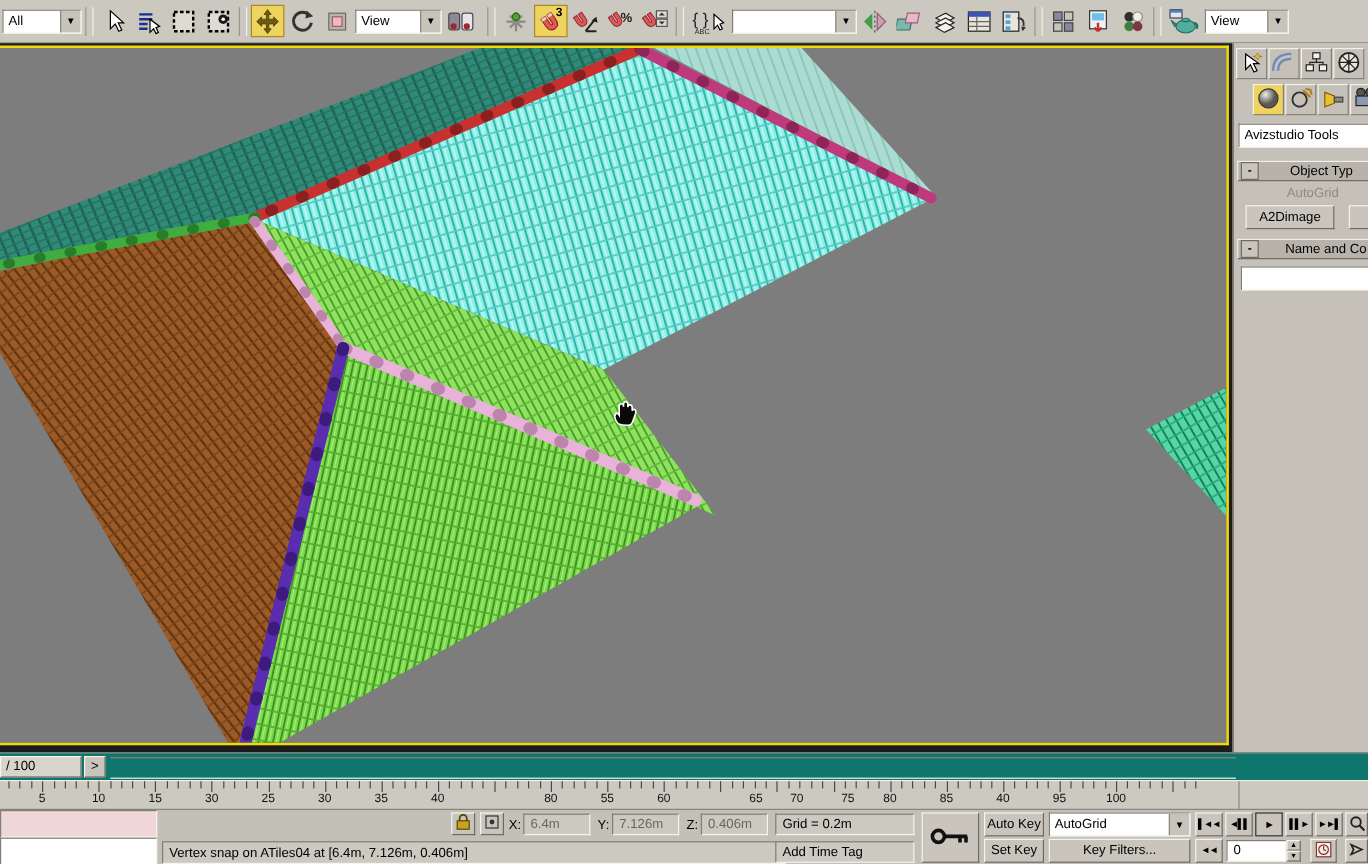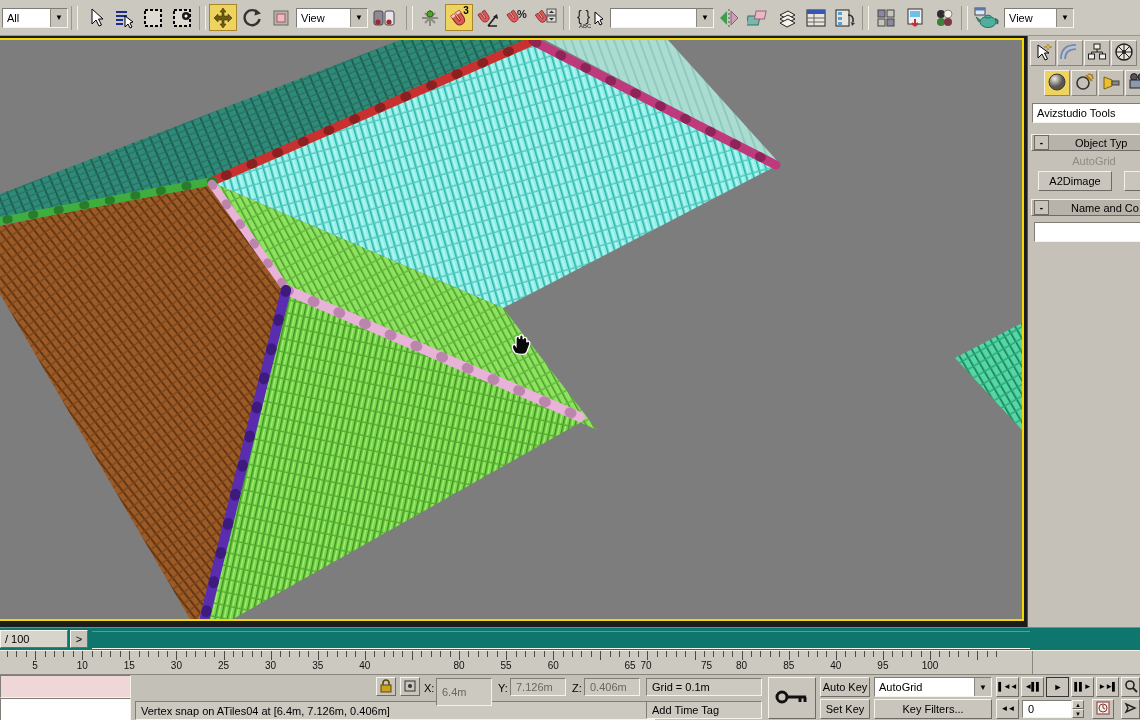--- a/index.html
+++ b/index.html
@@ -581,21 +581,21 @@
         <div class="tlabel" style="left: 176.4px;">30</div>
         <div class="tlabel" style="left: 223.5px;">25</div>
         <div class="tlabel" style="left: 270.6px;">30</div>
         <div class="tlabel" style="left: 317.7px;">35</div>
         <div class="tlabel" style="left: 364.8px;">40</div>
         <div class="tlabel" style="left: 422px; margin-top: 32px;">45</div>
         <div class="tlabel" style="left: 459px;">80</div>
         <div class="tlabel" style="left: 506.1px;">55</div>
         <div class="tlabel" style="left: 553.2px;">60</div>
         <div class="tlabel" style="left: 630px;">65</div>
-        <div class="tlabel" style="left: 646px;">70</div>
+        <div class="tlabel" style="left: 664px;">70</div>
         <div class="tlabel" style="left: 694.5px; margin-left: 12px;">75</div>
         <div class="tlabel" style="left: 741.6px;">80</div>
         <div class="tlabel" style="left: 788.7px;">85</div>
         <div class="tlabel" style="left: 835.8px;">40</div>
         <div class="tlabel" style="left: 882.9px;">95</div>
         <div class="tlabel" style="left: 930px;">100</div>
       </div>
   </div>
 
   <div class="status">
@@ -611,27 +611,27 @@
           </svg></span>
       </div>
     <div class="abs raised" style="left:400px;top:2px;width:20px;height:19px;">
         <span><svg width="12" height="12">
             <rect x="1" y="1" width="10" height="10" fill="none" stroke="#333"></rect>
             <circle cx="6" cy="6" r="2" fill="#333"></circle>
           </svg></span>
       </div>
 
     <span class="coordlbl" style="left:424px">X:</span>
-    <div class="abs sunken" style="left:436px;top:3px;width:56px;height:28px;color:#6a675f;">6.4m</div>
+    <div class="abs sunken" style="left:436px;top:3px;width:56px;height:18px;color:#6a675f;">6.4m</div>
     <span class="coordlbl" style="left:498px">Y:</span>
     <div class="abs sunken" style="left:510px;top:3px;width:56px;height:18px;color:#6a675f;">7.126m</div>
     <span class="coordlbl" style="left:572px">Z:</span>
     <div class="abs sunken" style="left:584px;top:3px;width:56px;height:18px;color:#6a675f;">0.406m</div>
 
-    <div class="abs sunken" style="left:646px;top:3px;width:116px;height:18px;">Grid = 0.1m</div>
+    <div class="abs sunken" style="left:646px;top:3px;width:116px;height:18px;">Grid = 0.2m</div>
     <div class="abs sunken" style="left:646px;top:26px;width:116px;height:18px;">Add Time Tag</div>
 
     <div class="abs raised" style="left:768px;top:2px;width:48px;height:42px;">
         <span><svg width="36" height="20">
             <circle cx="8" cy="10" r="5" fill="none" stroke="#111" stroke-width="3"></circle>
             <line x1="13" y1="10" x2="32" y2="10" stroke="#111" stroke-width="3"></line>
             <line x1="26" y1="10" x2="26" y2="15" stroke="#111" stroke-width="3"></line>
             <line x1="31" y1="10" x2="31" y2="15" stroke="#111" stroke-width="3"></line>
           </svg></span>
       </div>

